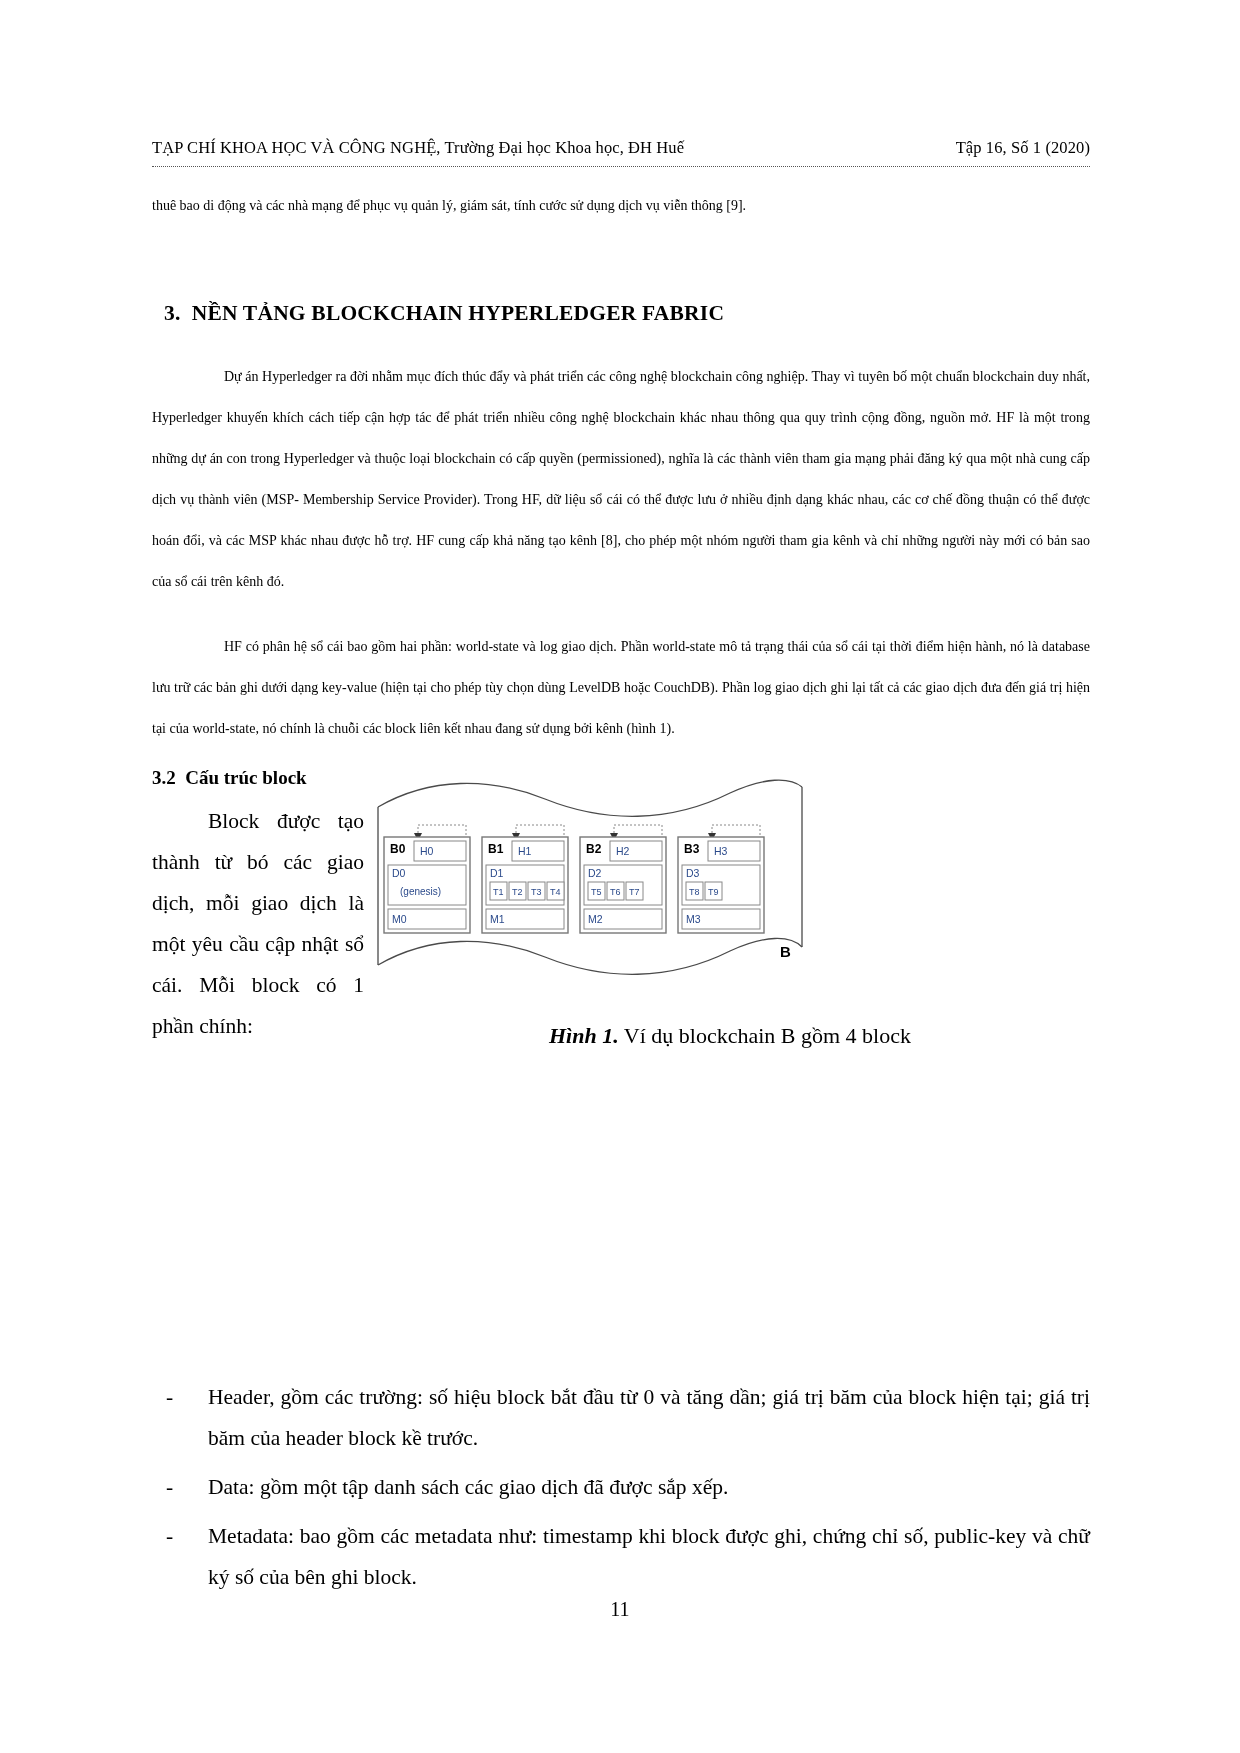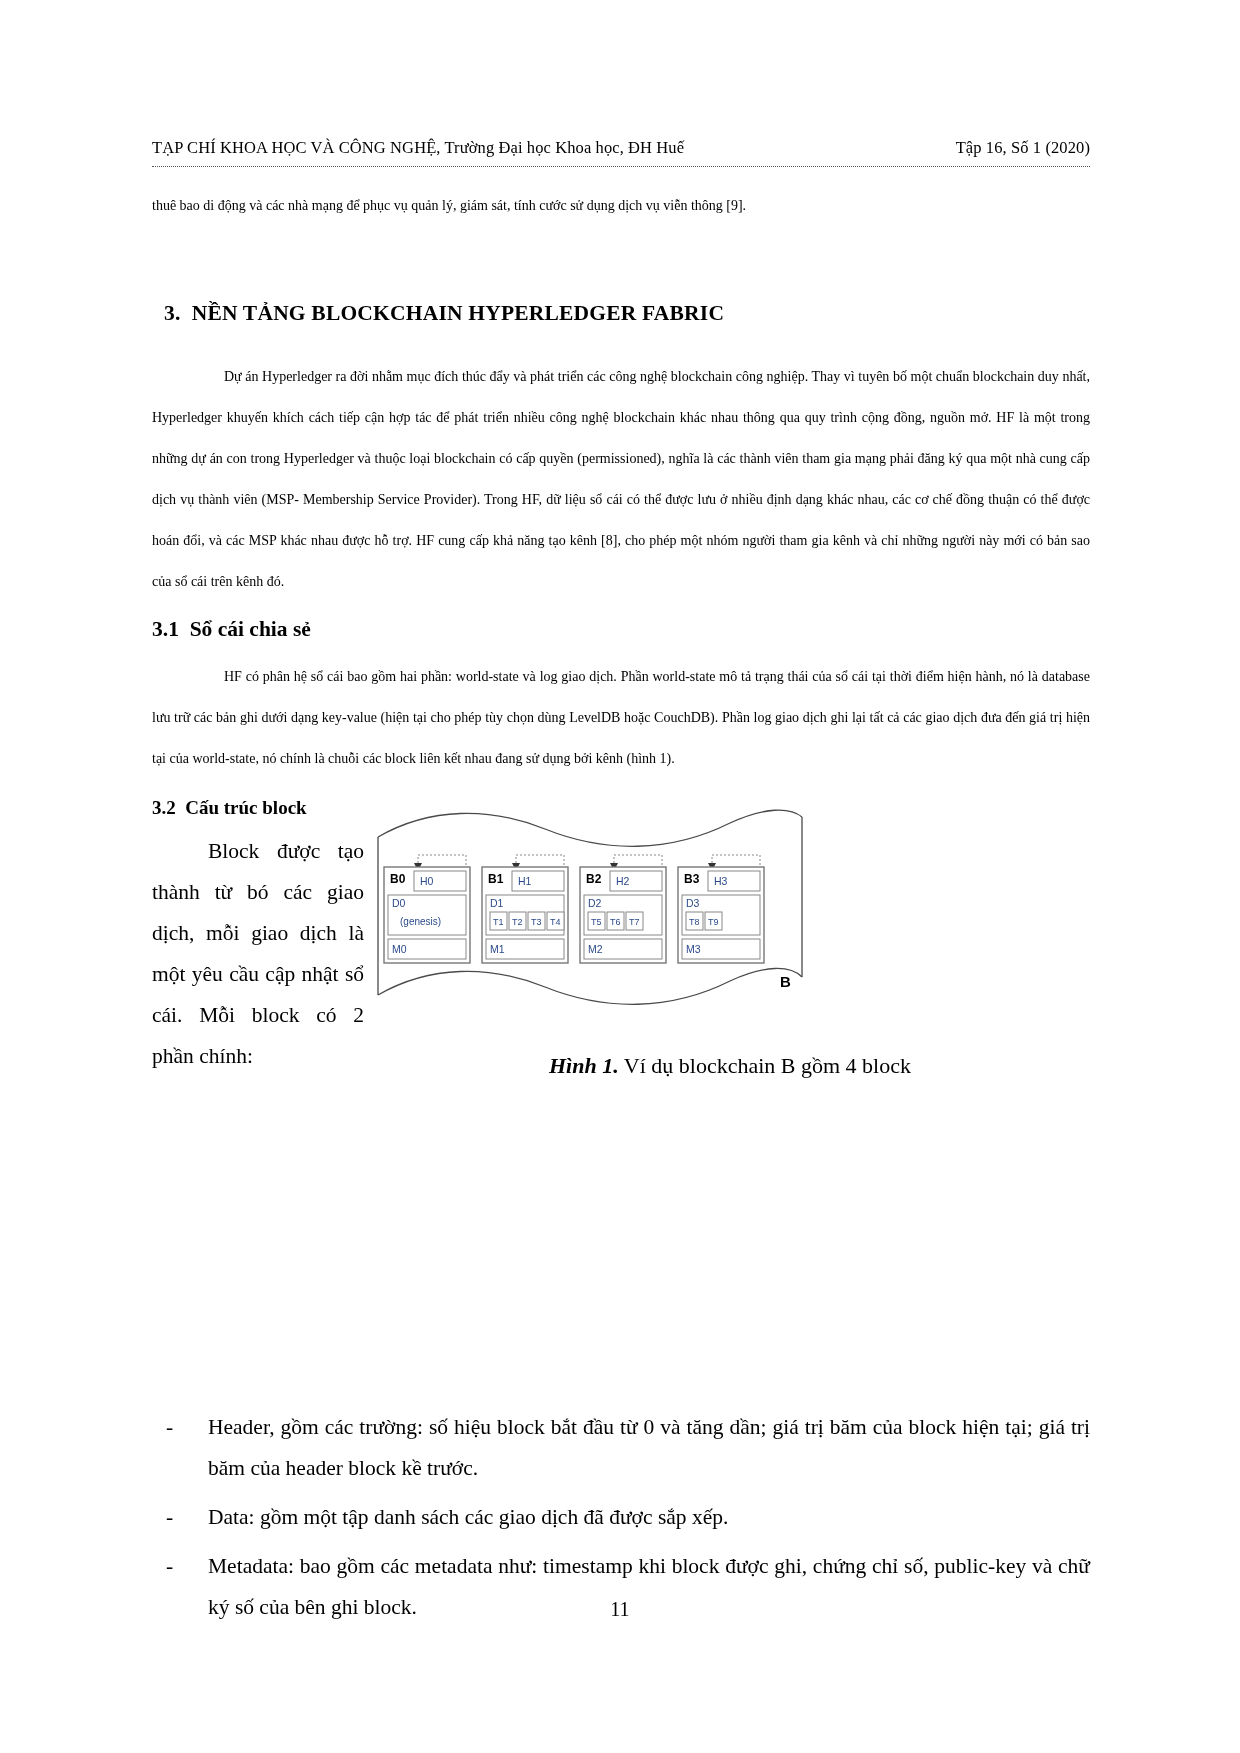--- a/index.html
+++ b/index.html
@@ -186,37 +186,34 @@
     <h2 class="section">
       <span>3.</span>&nbsp;&nbsp;<span>NỀN TẢNG BLOCKCHAIN HYPERLEDGER FABRIC</span>
     </h2>
 
     <div class="sp-16"></div>
 
     <p class="body indent">Dự án Hyperledger ra đời nhằm mục đích thúc đẩy và phát triển các công nghệ blockchain công nghiệp. Thay vì tuyên bố một chuẩn blockchain duy nhất, Hyperledger khuyến khích cách tiếp cận hợp tác để phát triển nhiều công nghệ blockchain khác nhau thông qua quy trình cộng đồng, nguồn mở. HF là một trong những dự án con trong Hyperledger và thuộc loại blockchain có cấp quyền (permissioned), nghĩa là các thành viên tham gia mạng phải đăng ký qua một nhà cung cấp dịch vụ thành viên (MSP- Membership Service Provider). Trong HF, dữ liệu sổ cái có thể được lưu ở nhiều định dạng khác nhau, các cơ chế đồng thuận có thể được hoán đổi, và các MSP khác nhau được hỗ trợ. HF cung cấp khả năng tạo kênh [8], cho phép một nhóm người tham gia kênh và chỉ những người này mới có bản sao của sổ cái trên kênh đó.</p>
 
     <div class="sp-12"></div>
 
-    <h3 class="subsection">
-      <span>3.1</span>&nbsp;&nbsp;<span>Sổ cái chia sẻ</span>
-    </h3>
 
     <div class="sp-12"></div>
 
     <p class="body indent">HF có phân hệ sổ cái bao gồm hai phần: world-state và log giao dịch. Phần world-state mô tả trạng thái của sổ cái tại thời điểm hiện hành, nó là database lưu trữ các bản ghi dưới dạng key-value (hiện tại cho phép tùy chọn dùng LevelDB hoặc CouchDB). Phần log giao dịch ghi lại tất cả các giao dịch đưa đến giá trị hiện tại của world-state, nó chính là chuỗi các block liên kết nhau đang sử dụng bởi kênh (hình 1).</p>
 
     <div class="sp-12"></div>
 
     <div class="fig-wrap">
 
       <div class="fig-left">
         <div class="sub32">
           <span>3.2</span>&nbsp;&nbsp;<span>Cấu trúc block</span>
         </div>
-        <p>Block được tạo thành từ bó các giao dịch, mỗi giao dịch là một yêu cầu cập nhật sổ cái. Mỗi block có 2 phần chính:</p>
+        <p>Block được tạo thành từ bó các giao dịch, mỗi giao dịch là một yêu cầu cập nhật sổ cái. Mỗi block có 1 phần chính:</p>
       </div>
 
       <div class="figure">
 
         <svg class="diagram" viewBox="0 0 440 232">
 
           <path d="M8,38 C 60,8 120,8 175,30 C 235,54 300,54 360,24 C 395,8 420,8 432,18" fill="none" stroke="#4a4a4a" stroke-width="1.3"></path>
           <path d="M8,38 L8,196" fill="none" stroke="#4a4a4a" stroke-width="1.3"></path>
           <path d="M432,18 L432,178" fill="none" stroke="#4a4a4a" stroke-width="1.3"></path>
           <path d="M8,196 C 60,166 120,166 175,188 C 235,212 300,212 360,182 C 395,166 420,166 432,178" fill="none" stroke="#4a4a4a" stroke-width="1.3"></path>

